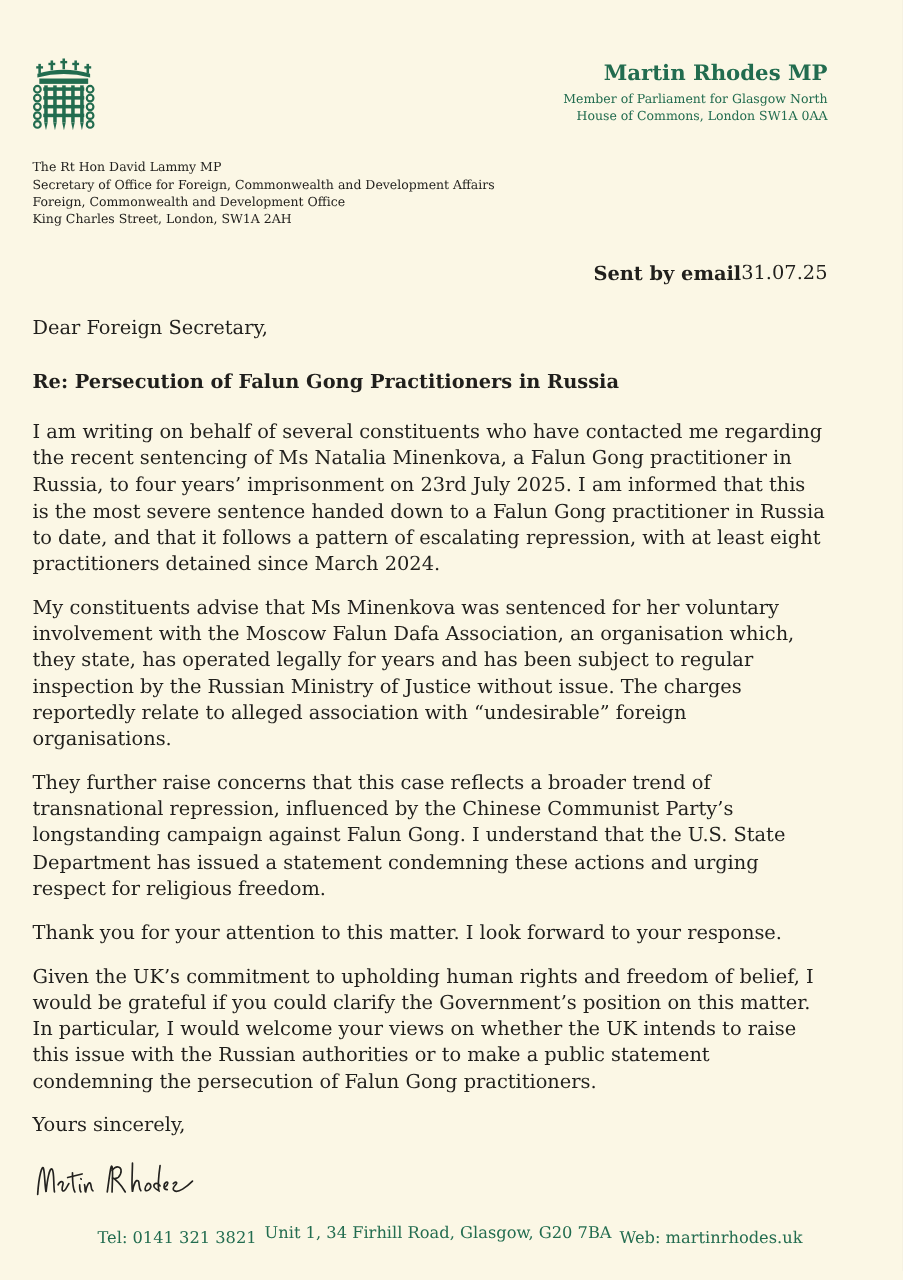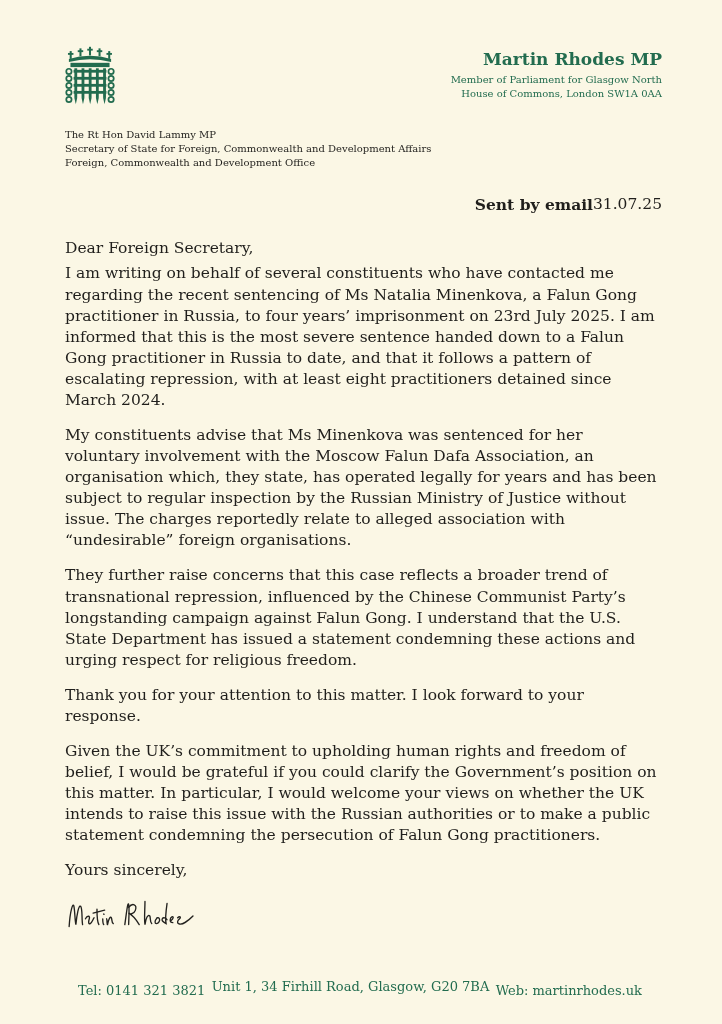--- a/index.html
+++ b/index.html
@@ -1,18 +1,18 @@
 <!DOCTYPE html>
 <html><head>
 <meta charset="utf-8">
 <style>
   html,body{margin:0;padding:0;background:#f2eedd;}
   .page{
     width:722px;height:1024px;margin:0 auto;position:relative;box-sizing:border-box;
-    padding:46px 60px 0 65px;background:#FBF7E5;color:#201f1c;overflow:hidden;
+    padding:46px 60px 0 26px;background:#FBF7E5;color:#201f1c;overflow:hidden;
     font-family:"DejaVu Serif","Liberation Serif",serif;
   }
   .letterhead{display:flex;justify-content:space-between;align-items:flex-start;}
   .logo svg{display:block;}
   .sender{text-align:right;color:#226C4F;padding-top:2px;line-height:1.32;}
   .sender-name{font-weight:bold;font-size:17px;margin-bottom:3px;}
   .sender-line{font-size:10px;}
   .recipient{margin-top:14px;font-size:10px;line-height:1.38;}
   .meta-row{display:flex;justify-content:flex-end;margin-top:26px;font-size:15.5px;}
   .sent{font-weight:bold;}
@@ -88,31 +88,33 @@
     </div>
     <div class="sender">
       <div class="sender-name">Martin Rhodes MP</div>
       <div class="sender-line">Member of Parliament for Glasgow North</div>
       <div class="sender-line">House of Commons, London SW1A 0AA</div>
     </div>
   </header>
 
   <section class="recipient">
     <div>The Rt Hon David Lammy MP</div>
-    <div>Secretary of State for Foreign, Commonwealth and Development Affairs</div>
+    <div>Secretary of Office for Foreign, Commonwealth and Development Affairs</div>
     <div>Foreign, Commonwealth and Development Office</div>
+    <div>King Charles Street, London, SW1A 2AH</div>
   </section>
 
   <div class="meta-row">
     <span class="sent">Sent by email</span>
     <span class="date">31.07.25</span>
   </div>
 
   <p class="salutation">Dear Foreign Secretary,</p>
 
+  <p class="subject">Re: Persecution of Falun Gong Practitioners in Russia</p>
 
   <p>I am writing on behalf of several constituents who have contacted me regarding the recent sentencing of Ms Natalia Minenkova, a Falun Gong practitioner in Russia, to four years’ imprisonment on 23rd July 2025. I am informed that this is the most severe sentence handed down to a Falun Gong practitioner in Russia to date, and that it follows a pattern of escalating repression, with at least eight practitioners detained since March 2024.</p>
   <p>My constituents advise that Ms Minenkova was sentenced for her voluntary involvement with the Moscow Falun Dafa Association, an organisation which, they state, has operated legally for years and has been subject to regular inspection by the Russian Ministry of Justice without issue. The charges reportedly relate to alleged association with “undesirable” foreign organisations.</p>
   <p>They further raise concerns that this case reflects a broader trend of transnational repression, influenced by the Chinese Communist Party’s longstanding campaign against Falun Gong. I understand that the U.S. State Department has issued a statement condemning these actions and urging respect for religious freedom.</p>
   <p>Thank you for your attention to this matter. I look forward to your response.</p>
 
   <p>Given the UK’s commitment to upholding human rights and freedom of belief, I would be grateful if you could clarify the Government’s position on this matter. In particular, I would welcome your views on whether the UK intends to raise this issue with the Russian authorities or to make a public statement condemning the persecution of Falun Gong practitioners.</p>
 
   <p class="valediction">Yours sincerely,</p>
 

